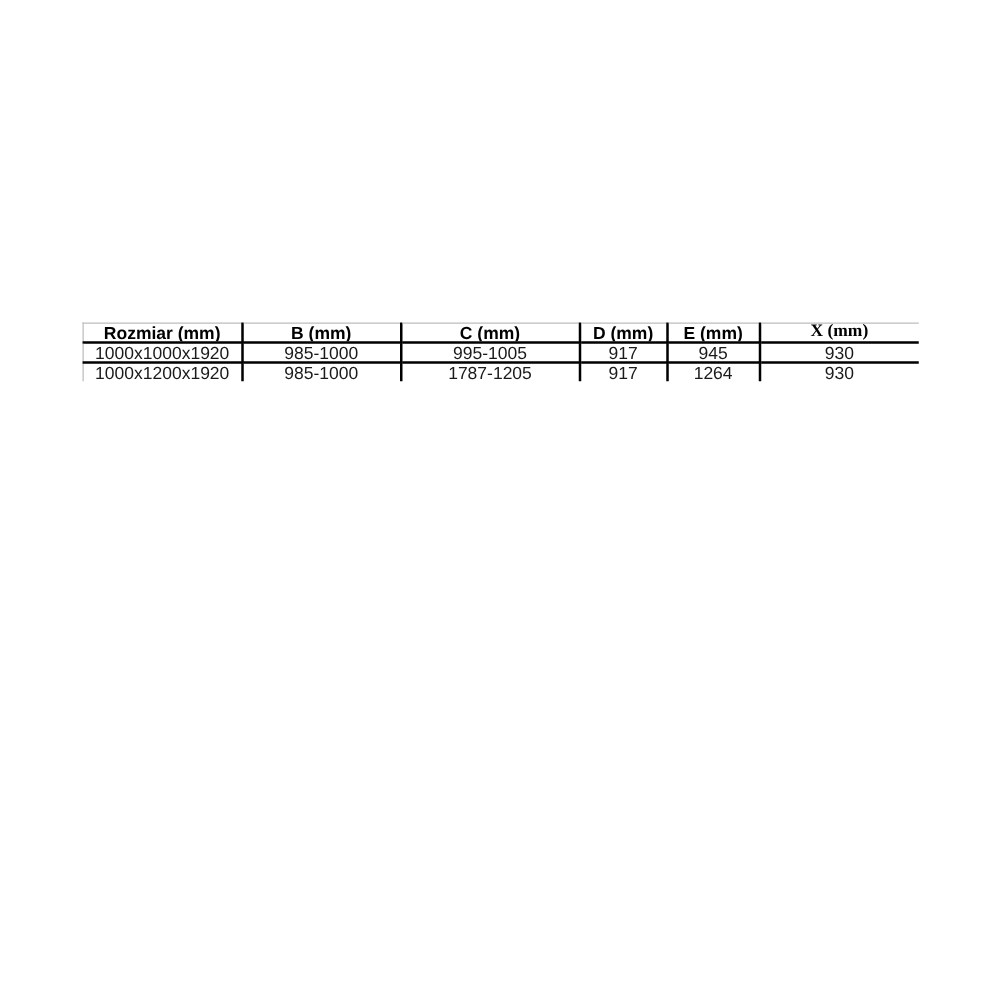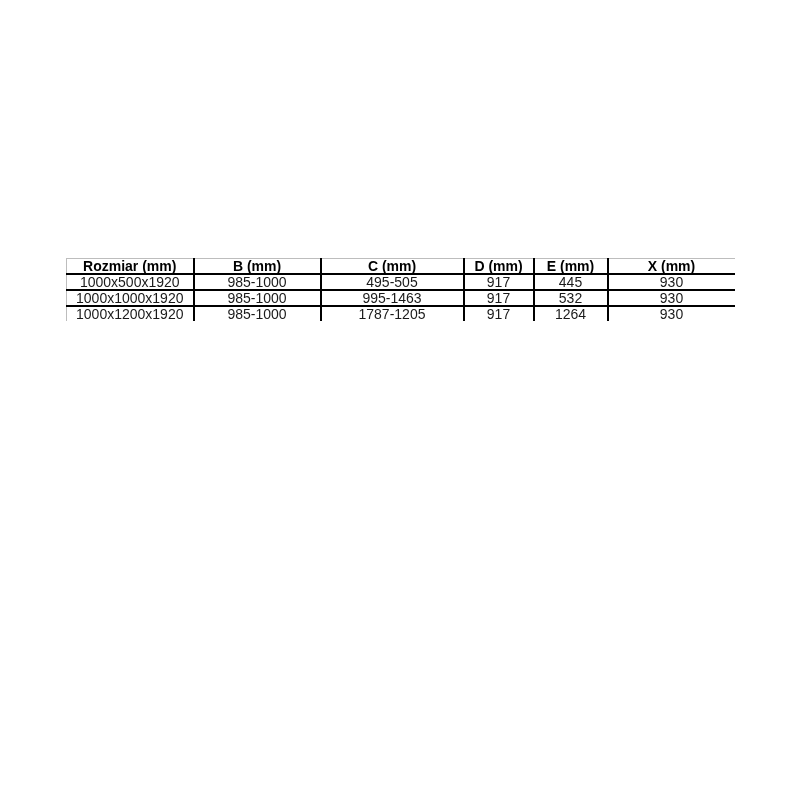--- a/index.html
+++ b/index.html
@@ -40,20 +40,21 @@
     overflow: hidden;
   }
   table.dims th {
     font-weight: bold;
     color: #000000;
     border-bottom: 2px solid #000000;
     border-right: 2px solid #000000;
   }
   table.dims th:last-child {
     border-right: none;
+    font-family: Liberation Serif, serif;
   }
   table.dims td {
     font-weight: normal;
     color: #1a1a1a;
     border-bottom: 2px solid #000000;
     border-right: 2px solid #000000;
   }
   table.dims td:last-child {
     border-right: none;
   }
@@ -79,34 +80,26 @@
         <th>Rozmiar (mm)</th>
         <th>B (mm)</th>
         <th>C (mm)</th>
         <th>D (mm)</th>
         <th>E (mm)</th>
         <th>X (mm)</th>
       </tr>
     </thead>
     <tbody id="table-body">
 
-    <tr>
-          <td>1000x500x1920</td>
-          <td>985-1000</td>
-          <td>495-505</td>
-          <td>917</td>
-          <td>445</td>
-          <td>930</td>
-        </tr>
         <tr>
           <td>1000x1000x1920</td>
           <td>985-1000</td>
-          <td>995-1463</td>
+          <td>995-1005</td>
           <td>917</td>
-          <td>532</td>
+          <td>945</td>
           <td>930</td>
         </tr>
         <tr>
           <td>1000x1200x1920</td>
           <td>985-1000</td>
           <td>1787-1205</td>
           <td>917</td>
           <td>1264</td>
           <td>930</td>
         </tr>

